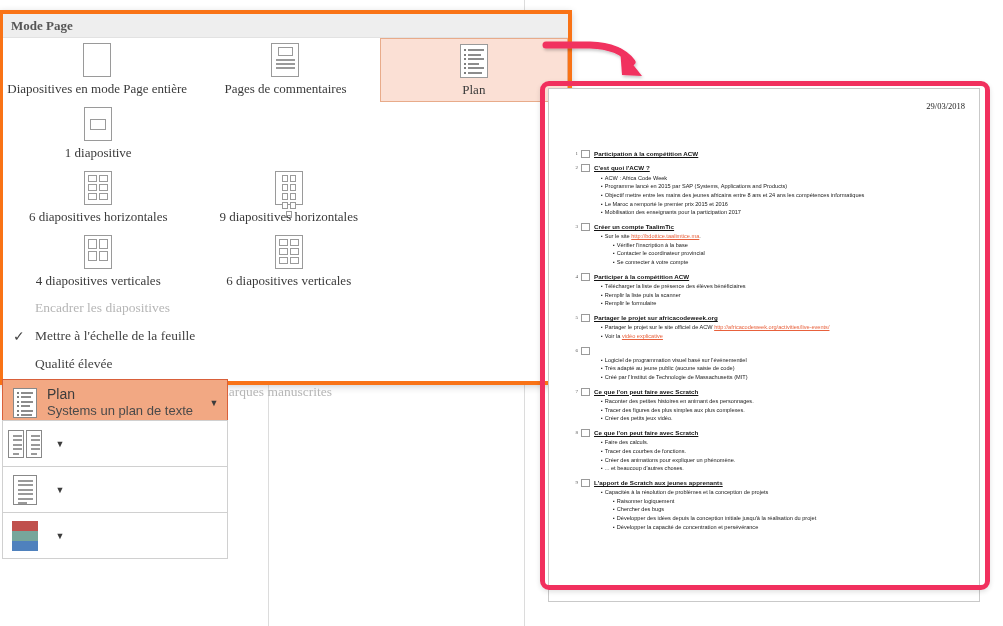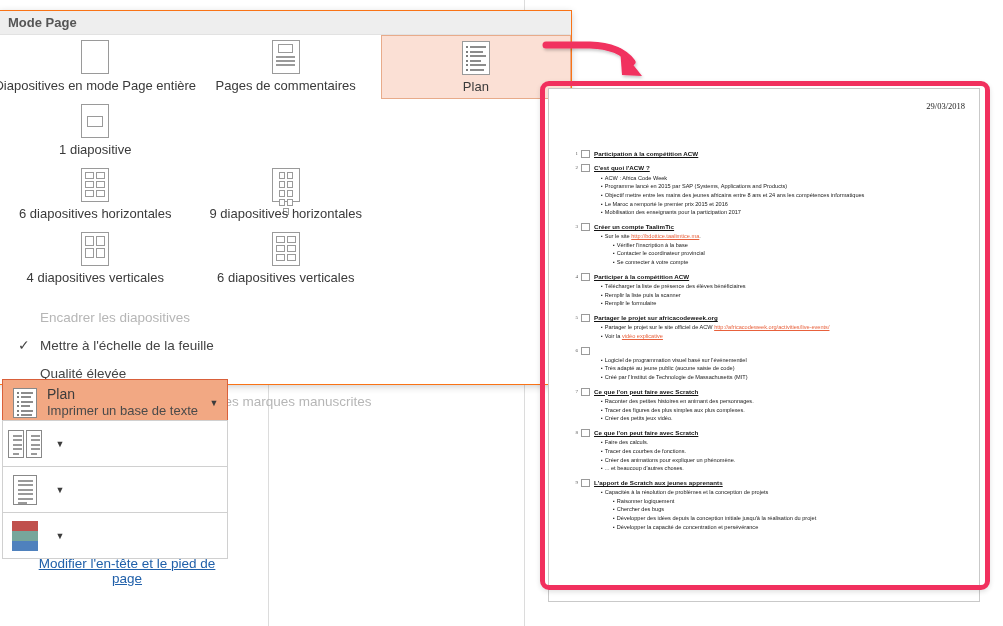--- a/index.html
+++ b/index.html
@@ -16,22 +16,23 @@
   
   .col-divider { position:absolute; top:0; bottom:0; width:1px; background:#dcdcdc; }
   #divider-settings { left:268px; top:382px; height:244px; }
   #divider-preview  { left:524px; top:382px; height:244px; }
   #divider-preview2 { left:524px; top:0px;  height:382px; }
 
   
   #gallery {
     position:absolute; left:-1px; top:10px; width:573px; height:375px;
     background:#ffffff;
-    border:1px solid #f97316;
+    border:4px solid #f97316;
     box-shadow: 0 2px 7px rgba(0,0,0,0.18);
+    font-family: Liberation Serif, serif;
   }
   .gallery-group-head {
     height:24px; line-height:24px;
     background:#eeeeee;
     border-bottom:1px solid #e2e2e2;
     padding-left:8px;
     font-size:13px; font-weight:bold; color:#555;
   }
   .gal-row { display:flex; width:100%; }
   .gal-cell {
@@ -67,22 +68,22 @@
   .thumb.outline .dot { width:2px; height:2px; background:#7d7d7d; }
   .thumb.outline .bar { height:2px; background:#8c8c8c; }
 
   
   .thumb.notes { padding:3px; display:block; }
   .thumb.notes .box { width:15px; height:9px; border:1px solid #9a9a9a; margin:0 auto 3px; }
   .thumb.notes .bar { height:2px; background:#9a9a9a; margin:0 auto 2px; width:19px; }
 
   
   .gal-opt {
-    height:28px; display:flex; align-items:flex-end;
-    padding-left:18px; font-size:13.5px;
+    height:28px; display:flex; align-items:flex-start;
+    padding-left:10px; font-size:13.5px;
   }
   .gal-opt .check { width:22px; font-size:14px; color:#444; text-align:left; }
   .gal-opt.dim { color:#b6b6b6; }
 
   
   .setting-box {
     position:absolute; left:2px; width:226px; height:47px;
     border:1px solid #d0d0d0; background:#ffffff;
     display:flex; align-items:center;
   }
@@ -312,21 +313,21 @@
             <div class="bar" style="width:14px"></div>
           </div>
         <div class="ol">
             <div class="dot"></div>
             <div class="bar" style="width:11px"></div>
           </div>
       </div>
     </div>
     <div class="setting-txt">
       <span class="setting-title">Plan</span>
-      <span class="setting-sub">Imprimer un base de texte</span>
+      <span class="setting-sub">Systems un plan de texte</span>
     </div>
     <div class="setting-arrow">▼</div>
   </div>
 
   <div class="setting-box" style="top:420px;">
     <div class="setting-ico">
       <div class="ico-pair">
         <div class="ico-plain" style="width:16px;height:28px;">
           <div class="bar" style="width:9px"></div>
             <div class="bar" style="width:9px"></div>
@@ -364,21 +365,20 @@
     <div class="setting-ico">
       <div class="swatch">
         <div style="background:#c0504d"></div>
         <div style="background:#77a69b"></div>
         <div style="background:#4f81bd"></div>
       </div>
     </div>
     <div class="setting-arrow">▼</div>
   </div>
 
-  <div id="footer-link">Modifier l'en-tête et le pied de page</div>
 
   <div id="preview-page">
     <div id="preview-date">29/03/2018</div>
     <div id="outline-list">
 
       <div class="ol-group">
         <div class="ol-item">
           <span class="ol-num">1</span>
           <span class="ol-cb"></span>
           <span class="ol-title">Participation à la compétition ACW</span>

